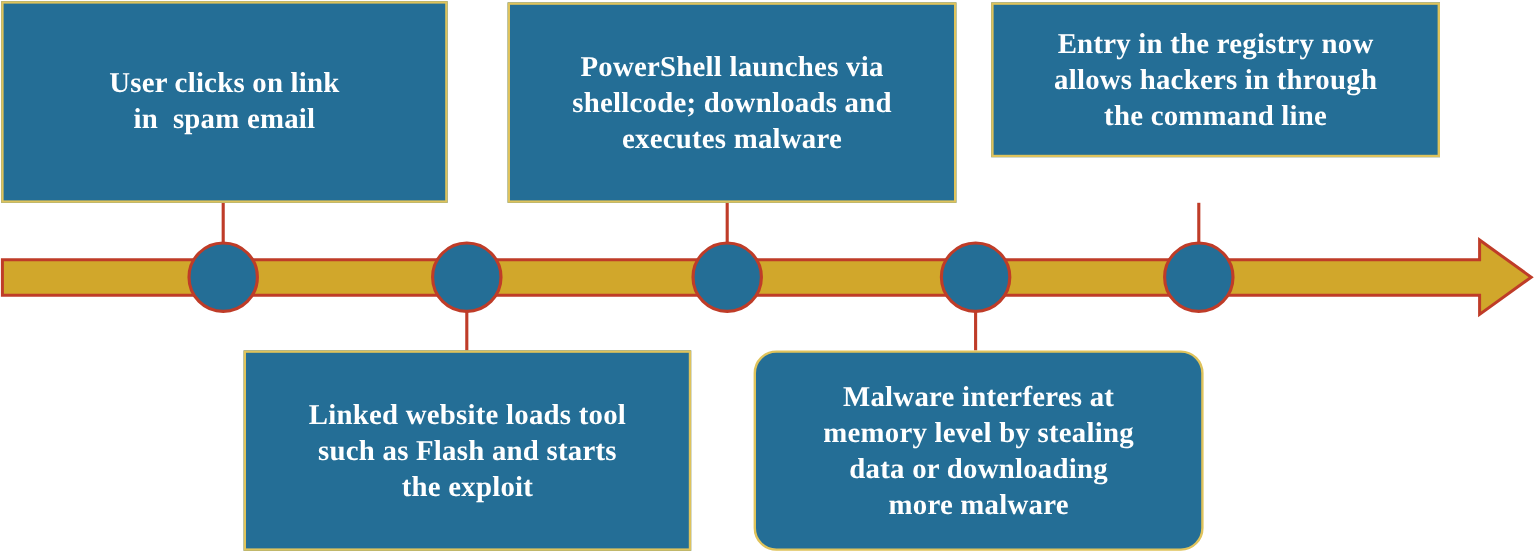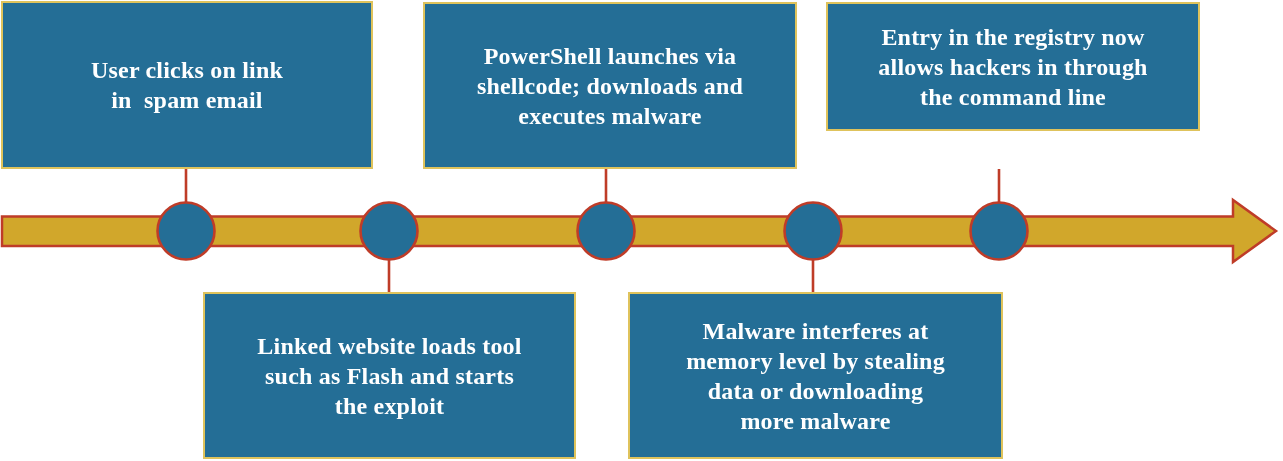--- a/index.html
+++ b/index.html
@@ -45,21 +45,21 @@
     background: var(--box-fill);
     border: 2px solid var(--box-border);
     display: flex;
     align-items: center;
     justify-content: center;
   }
   .box-1 { left: 1px;   top: 1px;   width: 372px; height: 168px; }
   .box-3 { left: 423px; top: 2px;   width: 374px; height: 167px; }
   .box-5 { left: 814px; top: 2px;   width: 374px; height: 129px; margin-left: 12px; }
   .box-2 { left: 203px; top: 292px; width: 373px; height: 167px; }
-  .box-4 { left: 628px; top: 292px; width: 375px; height: 167px; }
+  .box-4 { left: 628px; top: 292px; width: 375px; height: 167px; border-radius: 19px; }
   .box-text {
     color: var(--text);
     font-size: 24px;
     font-weight: 700;
     line-height: 30px;
     text-align: center;
     white-space: pre-wrap;
     letter-spacing: 0.2px;
   }
 </style>

